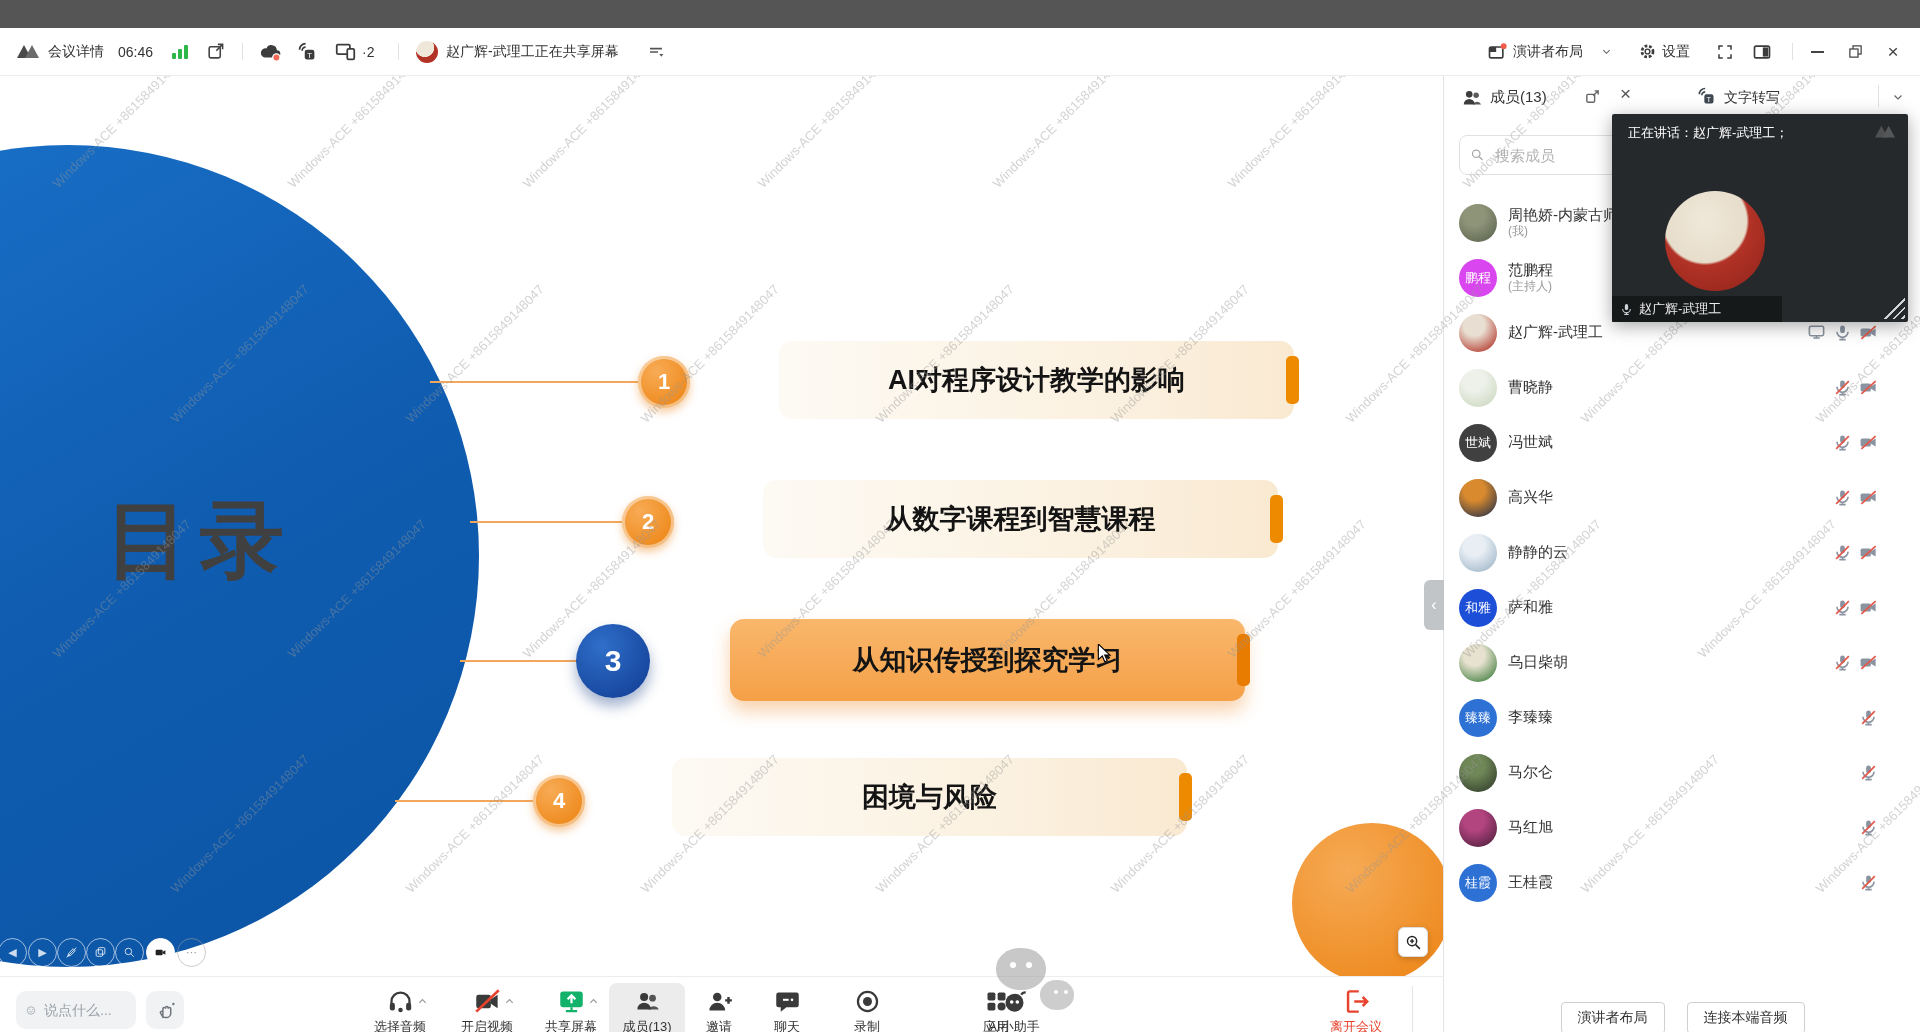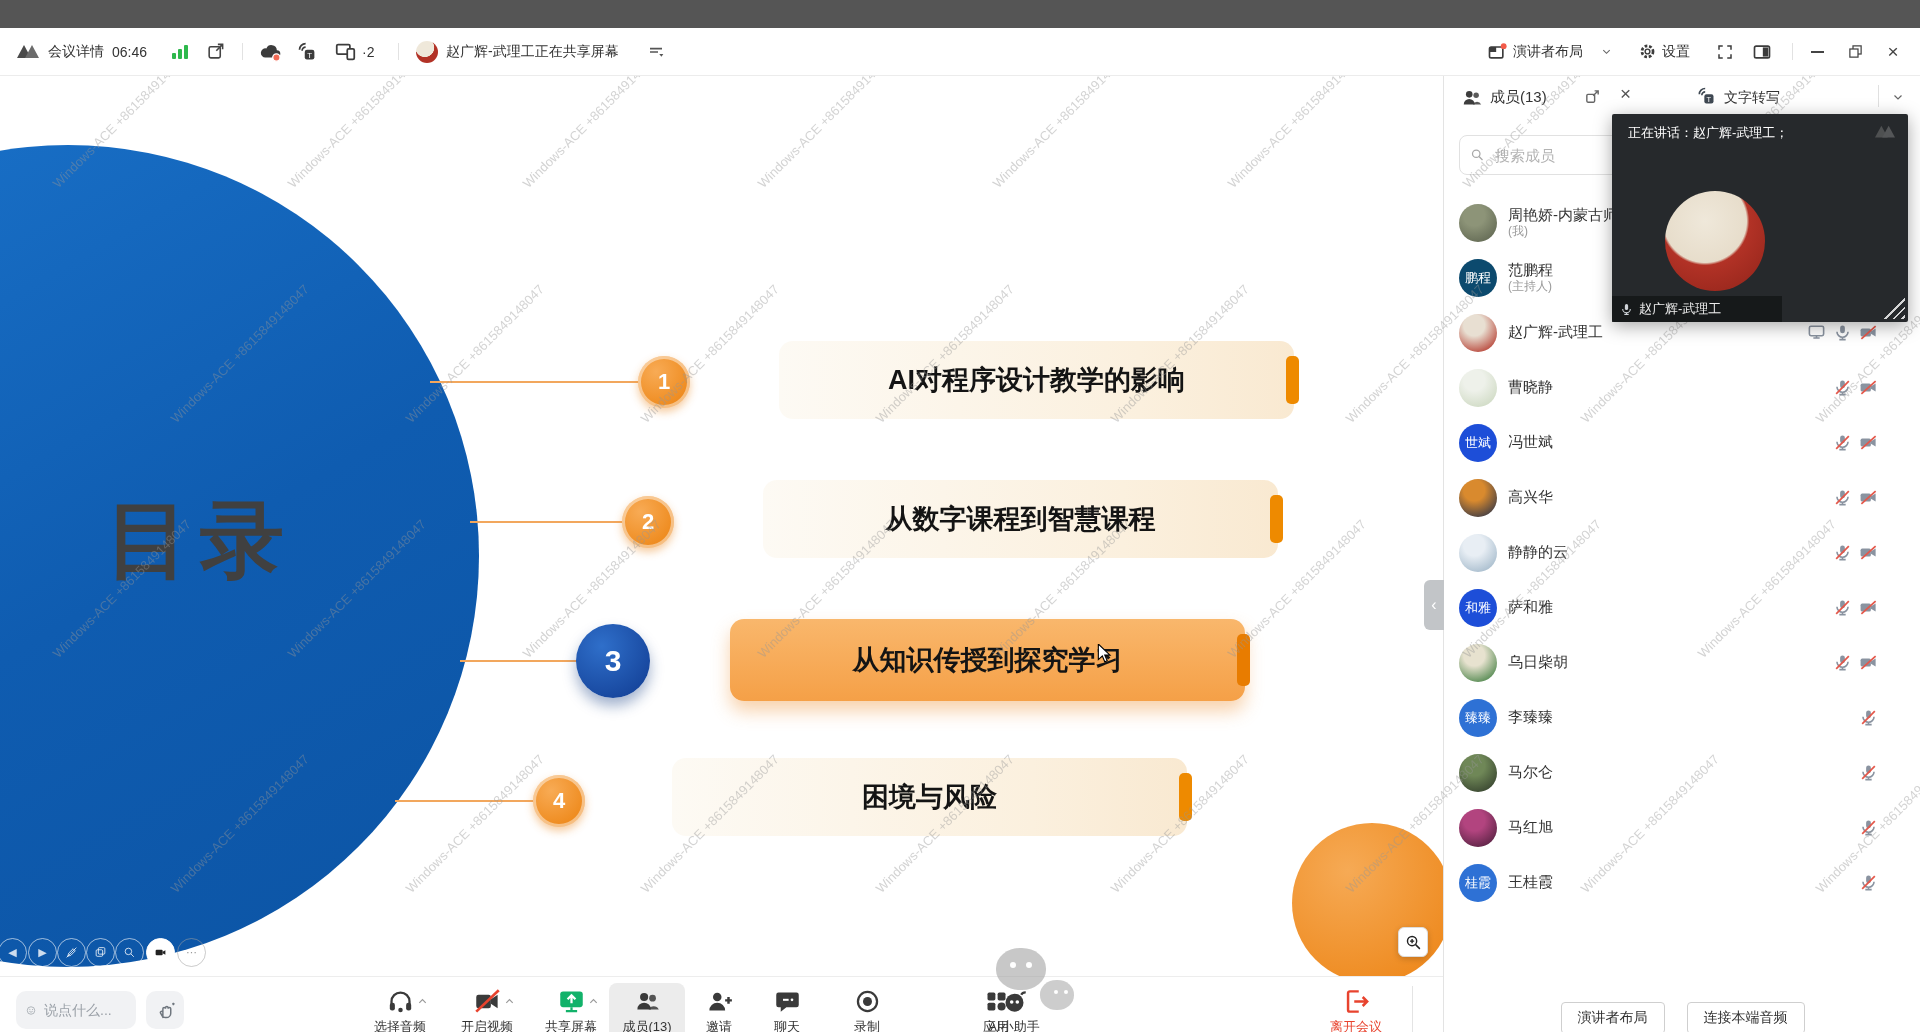--- a/index.html
+++ b/index.html
@@ -133,21 +133,21 @@
 <div id="app">
 
   <div id="topbar">
     <div class="tb-item" style="left:16px">
       <svg width="24" height="22" viewBox="0 0 24 22">
           <polygon points="1,17 8,4 15,17" fill="#4a4a4a"></polygon>
           <polygon points="9,17 16,4 23,17" fill="#6b6b6b"></polygon>
         </svg>
     </div>
     <div class="tb-item" style="left:48px">会议详情</div>
-    <div class="tb-item" style="left:112px">06:46</div>
+    <div class="tb-item" style="left:118px">06:46</div>
     <div class="tb-item" style="left:172px">
       <span class="sigbar" style="height:6px;margin-top:8px"></span>
         <span class="sigbar" style="height:10px;margin-top:4px"></span>
         <span class="sigbar" style="height:14px"></span>
     </div>
     <div class="tb-item" style="left:206px">
       <svg width="19" height="19" viewBox="0 0 24 24">
           <rect x="4" y="6" width="14" height="14" rx="2" stroke="#444" stroke-width="2" fill="none"></rect>
           <path d="M13 11 L21 3 M15 3 h6 v6" stroke="#444" stroke-width="2" fill="none"></path>
         </svg>
@@ -377,21 +377,21 @@
     <div id="member-list">
         <div class="m-row">
           <div class="m-avatar" style="background: radial-gradient(circle at 40% 30%, rgb(141, 148, 120) 30%, rgb(95, 102, 81) 90%);"></div>
           <div class="m-names">
             <div class="m-name">周艳娇-内蒙古师</div>
             <div class="m-sub">(我)</div>
           </div>
           <div class="m-icons"></div>
         </div>
         <div class="m-row">
-          <div class="m-avatar" style="background: #0c4a6e;">鹏程</div>
+          <div class="m-avatar" style="background: #d946ef;">鹏程</div>
           <div class="m-names">
             <div class="m-name">范鹏程</div>
             <div class="m-sub">(主持人)</div>
           </div>
           <div class="m-icons"></div>
         </div>
         <div class="m-row">
           <div class="m-avatar" style="background: radial-gradient(circle at 40% 30%, rgb(232, 223, 210) 30%, rgb(178, 50, 38) 90%);"></div>
           <div class="m-names">
             <div class="m-name">赵广辉-武理工</div>
@@ -436,21 +436,21 @@
             <span>
               <svg width="19" height="19" viewBox="0 0 24 24">
                 <rect x="2" y="7" width="13" height="10" rx="2" fill="#8a93a0"></rect>
                 <polygon points="15,10.5 21,7 21,17 15,13.5" fill="#8a93a0"></polygon>
                 <path d="M3 20 L21 4" stroke="#e4574a" stroke-width="2.2"></path>
               </svg>
             </span>
           </div>
         </div>
         <div class="m-row">
-          <div class="m-avatar" style="background: #1d4ed8;">世斌</div>
+          <div class="m-avatar" style="background: #404040;">世斌</div>
           <div class="m-names">
             <div class="m-name">冯世斌</div>
           </div>
           <div class="m-icons">
             <span>
               <svg width="19" height="19" viewBox="0 0 24 24">
                 <rect x="9" y="3" width="6" height="10" rx="3" fill="#8a93a0"></rect>
                 <path d="M5 11 a7 7 0 0 0 14 0" stroke="#8a93a0" stroke-width="2" fill="none"></path>
                 <path d="M12 18 v3 M8 21 h8" stroke="#8a93a0" stroke-width="2"></path>
                 <path d="M4 20 L20 4" stroke="#e4574a" stroke-width="2.2"></path>

